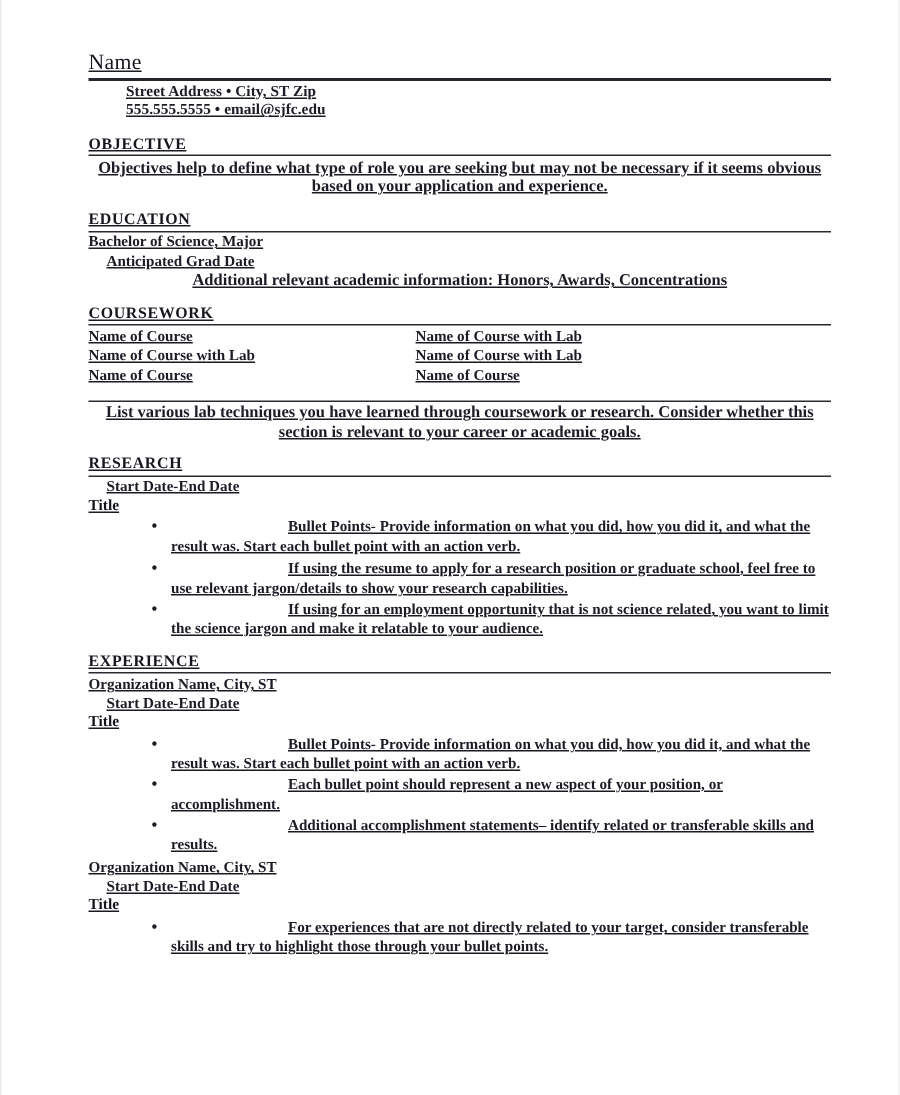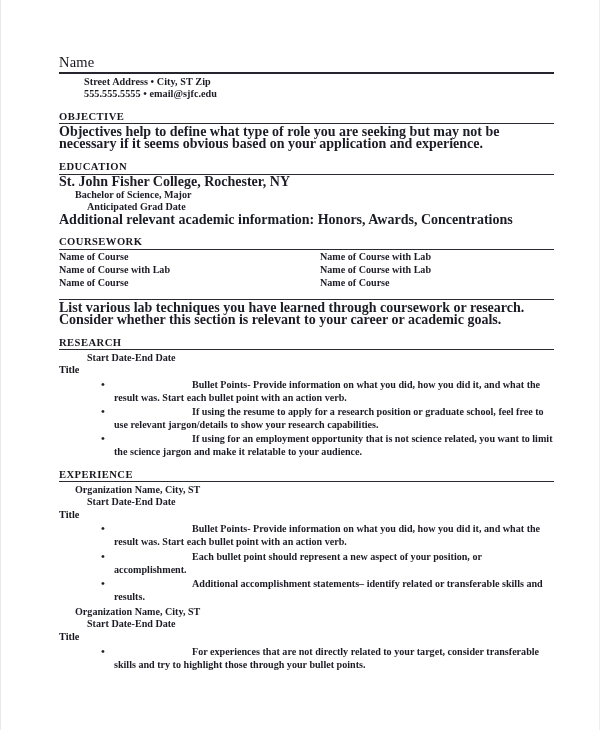--- a/index.html
+++ b/index.html
@@ -20,22 +20,23 @@
     width: 600px;
     height: 730px;
     box-sizing: border-box;
     background: #ffffff;
     border-left: 1px solid #e9e9ec;
     border-right: 1px solid #eeeef1;
   }
   .page-inner {
     position: absolute;
     left: 58px;
-    top: 54px;
+    top: 34px;
     width: 495px;
+    text-decoration: underline;
   }
 
   
   .name {
     font-size: 14.5px;
     line-height: 17px;
     letter-spacing: 0.2px;
     margin: 0;
     font-weight: 400;
     color: #16161e;
@@ -67,63 +68,62 @@
     color: #16161e;
   }
   .section-rule {
     border: 0;
     border-top: 1.6px solid #2a2a33;
     margin: 0.5px 0 1.5px 0;
     width: 100%;
   }
 
   .body-text {
-    font-size: 14px;
+    font-size: 11px;
     line-height: 12.6px;
     font-weight: 700;
     color: #1c1c26;
     margin: 0;
+    text-align: center;
   }
 
   
   .row-split {
     display: flex;
     justify-content: space-between;
     align-items: baseline;
     font-size: 10.1px;
     line-height: 12.6px;
     font-weight: 700;
     color: #1c1c26;
     flex-direction: column;
   }
   .row-split .right {
     text-align: center;
     white-space: nowrap;
     padding-left: 12px;
-    margin-left: 16px;
   }
   .row-bold .left,
   .row-bold .right {
     font-weight: 700;
   }
   .entry-title {
     font-size: 10.3px;
     line-height: 12.6px;
     font-weight: 700;
     color: #15151d;
   }
 
   
   .course-row {
     display: flex;
     font-size: 10.1px;
     line-height: 12.9px;
     font-weight: 700;
     color: #1c1c26;
-    gap: 43px;
   }
   .course-col-a { width: 218px; flex: 0 0 218px; }
   .course-col-b { flex: 1 1 auto; }
 
   
   .bullets {
     margin: 0;
     padding: 0;
     list-style: none;
   }
@@ -166,21 +166,20 @@
 
     <div class="section">
       <div class="section-title">OBJECTIVE</div>
       <hr class="section-rule">
       <p class="body-text">Objectives help to define what type of role you are seeking but may not be necessary if it seems obvious based on your application and experience.</p>
     </div>
 
     <div class="section">
       <div class="section-title">EDUCATION</div>
       <hr class="section-rule">
-      <div class="body-text">St. John Fisher College, Rochester, NY</div>
       <div class="row-split row-bold">
         <span class="left">Bachelor of Science, Major</span>
         <span class="right">Anticipated Grad Date</span>
       </div>
       <div class="body-text">Additional relevant academic information: Honors, Awards, Concentrations</div>
     </div>
 
     <div class="section">
       <div class="section-title">COURSEWORK</div>
       <hr class="section-rule">

